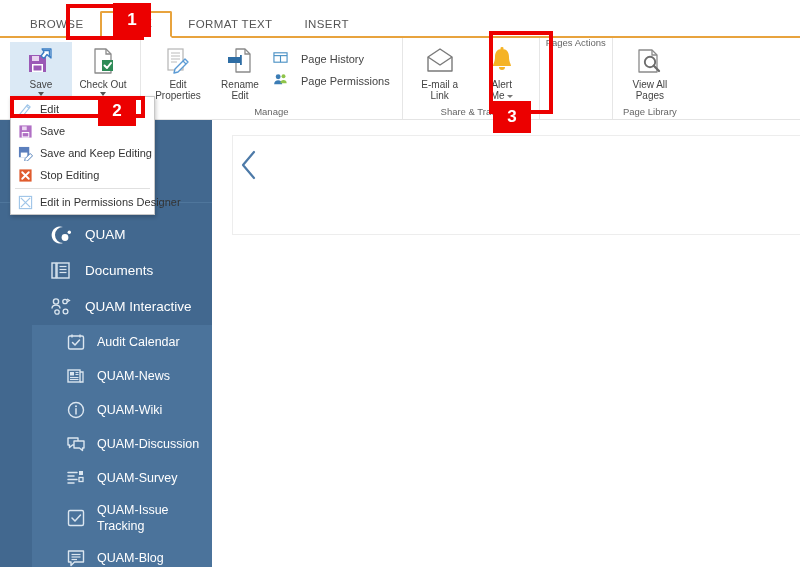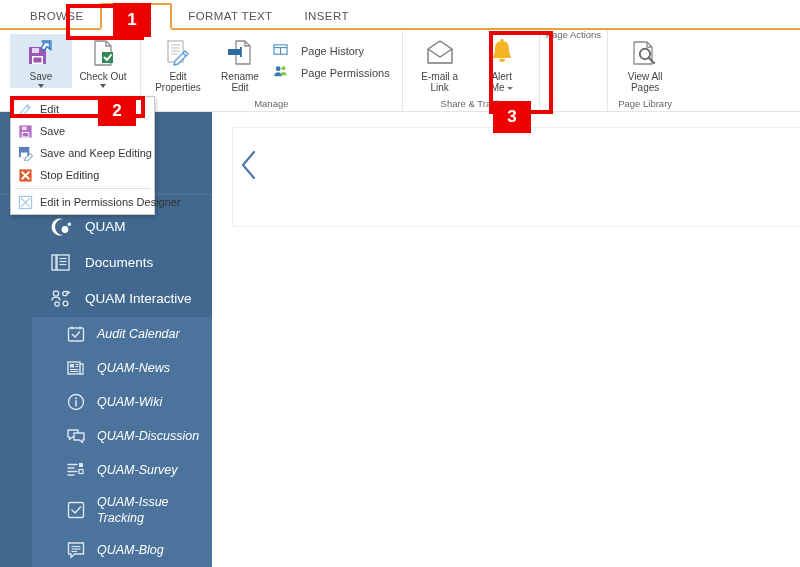--- a/index.html
+++ b/index.html
@@ -7,21 +7,21 @@
     width: 800px; height: 567px;
     background: #ffffff;
     font-family: "Liberation Sans", sans-serif;
     overflow: hidden;
     position: relative;
   }
 
   
   .tabstrip {
     position: relative;
-    height: 30px;
+    height: 38px;
     border-bottom: 2px solid #e8a33d;
     display: flex;
     align-items: flex-end;
     padding-left: 14px;
   }
   .tab {
     font-size: 11.5px;
     color: #555555;
     letter-spacing: .4px;
     padding: 5px 16px 6px 16px;
@@ -168,21 +168,20 @@
     padding: 7px 0 7px 18px;
     font-size: 13.5px;
     color: #ffffff;
     line-height: 16px;
   }
   .nav-item.sub {
     padding-left: 34px;
     gap: 11px;
     font-size: 12.5px;
     background: #4b739b;
-    font-style: italic;
   }
   .nav-ic { width: 22px; height: 22px; flex: 0 0 22px; display:flex; align-items:center; justify-content:center; }
   .nav-item.sub .nav-ic { width: 20px; height: 20px; flex: 0 0 20px; }
 
   .collapse {
     position: absolute;
     left: 237px; top: 148px;
     width: 24px; height: 34px;
     z-index: 5;
   }
@@ -340,21 +339,21 @@
           </svg>
         </span>
         <span class="lbl"><span>Alert
 Me</span><span class="arrow-inline"></span></span>
       </div>
     </div>
     <div class="grp-label">Share &amp; Track</div>
   </div>
 
   <div class="grp">
-    <div class="grp-label">Page Actions</div>
+    <div class="grp-label">Pages Actions</div>
   </div>
 
   <div class="grp">
     <div class="grp-body">
       <div class="bigbtn">
         <span class="ic">
           <svg width="30" height="30" viewBox="0 0 30 30">
             <path d="M4 4 h13 l5 5 v17 H4 z" fill="#ffffff" stroke="#8a8a8a" stroke-width="1.3" stroke-linejoin="round"></path>
             <path d="M17 4 v5 h5" fill="none" stroke="#8a8a8a" stroke-width="1.3"></path>
             <circle cx="15" cy="16" r="5.2" fill="none" stroke="#6d6d6d" stroke-width="1.9"></circle>

